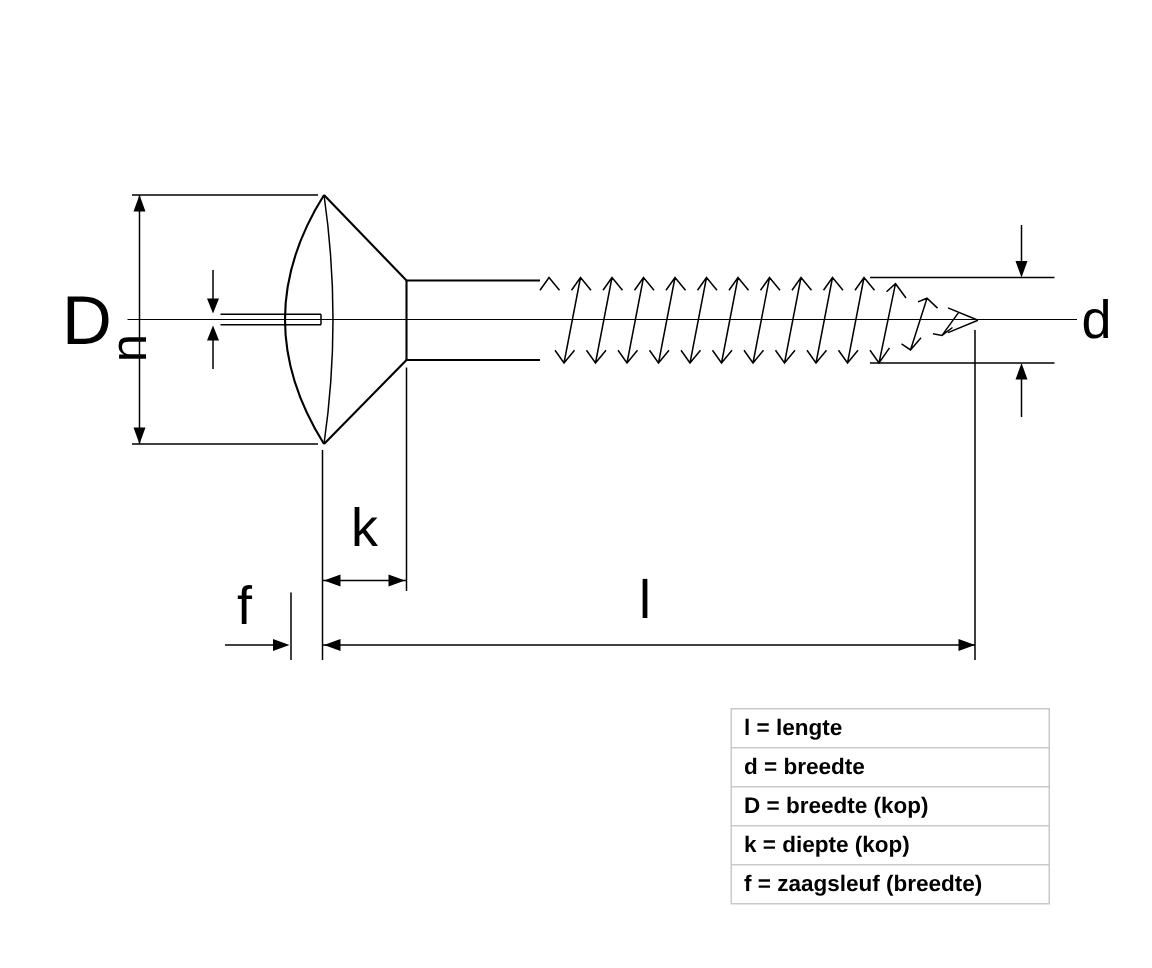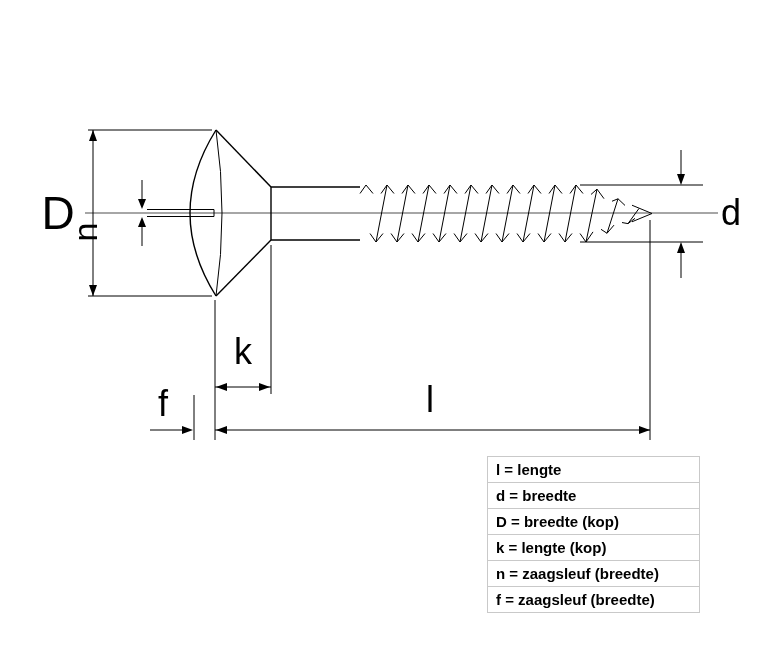--- a/index.html
+++ b/index.html
@@ -8,21 +8,21 @@
   svg{position:absolute;left:0;top:0;}
   .ln{stroke:#000;stroke-width:1;fill:none;}
   .cl{stroke:#000;stroke-width:0.7;fill:none;}
   .heavy{stroke:#000;stroke-width:1.4;fill:none;}
   .ah{fill:#000;stroke:none;}
   text.dim{font-family:"Liberation Sans",sans-serif;fill:#000;}
   #legend{position:absolute;left:487px;top:456px;width:213px;background:#fff;}
   .legend-row{border:1px solid #c9c9c9;margin-top:-1px;height:25px;line-height:25px;
               padding:0 8px;font-size:15px;font-weight:bold;color:#000;background:#fff;
               white-space:nowrap;}
-  .legend-row:first-child{margin-top:0;}
+  .legend-row:first-child{margin-top:16px;}
 </style>
 </head>
 <body>
 
 <div id="page">
 
   <svg width="768" height="645" viewBox="0 0 768 645">
 
     <line class="cl" x1="85" y1="213" x2="718" y2="213"></line>
 
@@ -98,18 +98,17 @@
       <polygon class="ah" points="216,430 227,426 227,434"></polygon>
       <polygon class="ah" points="650,430 639,426 639,434"></polygon>
       <text class="dim" x="430" y="412" font-size="36" text-anchor="middle">l</text>
     </g>
   </svg>
 
   <div id="legend">
     <div class="legend-row">l = lengte</div>
     <div class="legend-row">d = breedte</div>
     <div class="legend-row">D = breedte (kop)</div>
-    <div class="legend-row">k = lengte (kop)</div>
-    <div class="legend-row">n = zaagsleuf (breedte)</div>
+    <div class="legend-row">k = diepte (kop)</div>
     <div class="legend-row">f = zaagsleuf (breedte)</div>
   </div>
 
 </div>
 
 </body></html>

